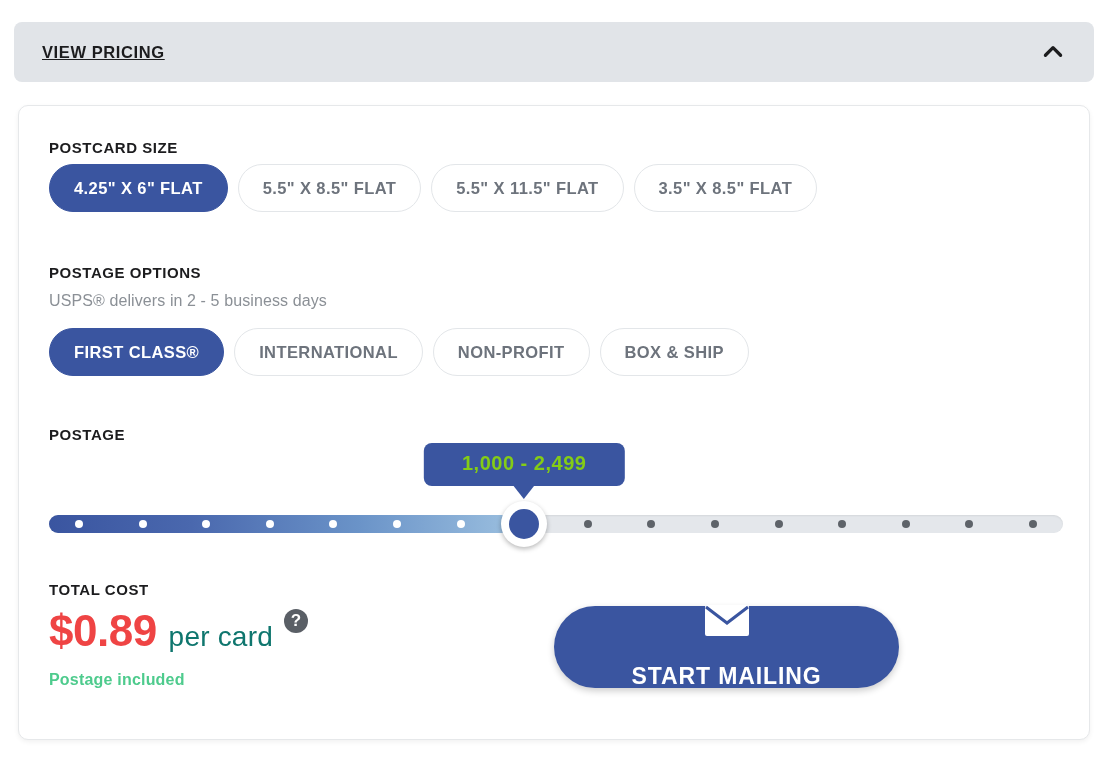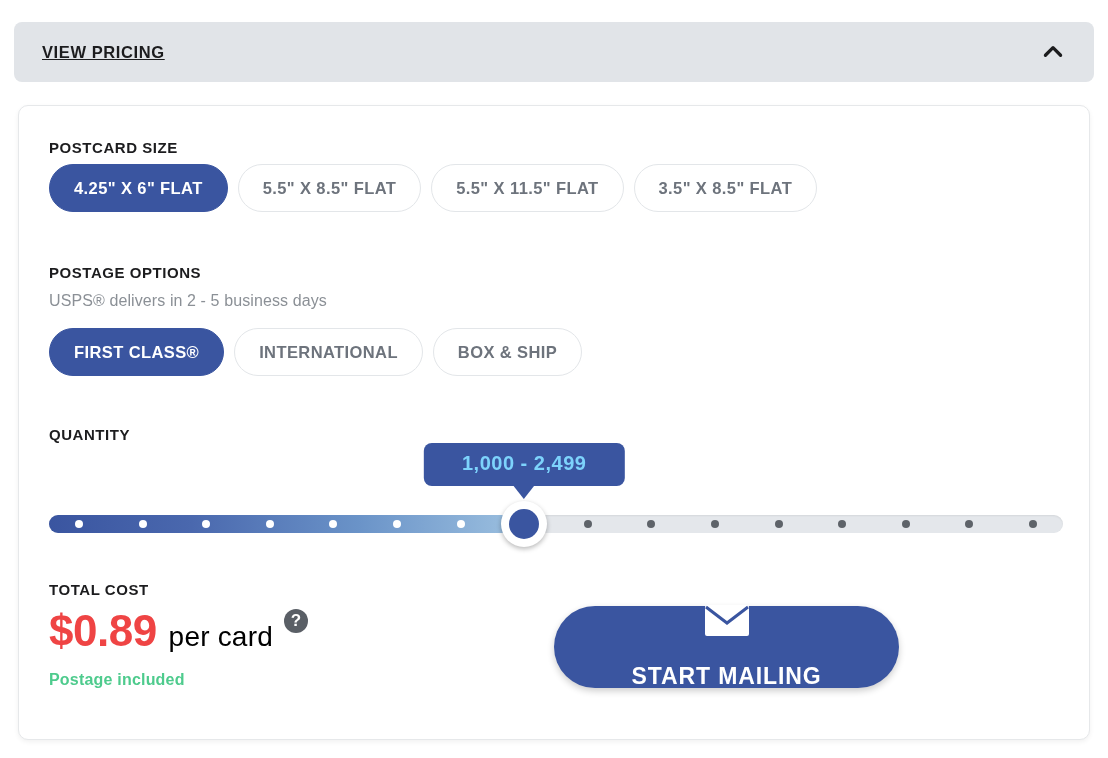--- a/index.html
+++ b/index.html
@@ -178,21 +178,21 @@
     height: 30px;
     border-radius: 50%;
     background: #3a55a0;
   }
 
   .slider-tooltip {
     position: absolute;
     top: -8px;
     transform: translateX(-50%);
     background: #3a55a0;
-    color: #7dd3fc;
+    color: #84cc16;
     font-size: 20px;
     font-weight: bold;
     letter-spacing: 0.5px;
     padding: 9px 38px 11px;
     border-radius: 8px;
     white-space: nowrap;
     z-index: 3;
   }
   .slider-tooltip::after {
     content: "";
@@ -215,21 +215,21 @@
     align-items: baseline;
   }
   .price-amount {
     font-size: 44px;
     font-weight: bold;
     color: #ef4444;
     letter-spacing: -0.5px;
   }
   .price-unit {
     font-size: 28px;
-    color: #000000;
+    color: #0f766e;
     margin-left: 12px;
     letter-spacing: 0.2px;
   }
   .help-icon {
     width: 24px;
     height: 24px;
     border-radius: 50%;
     background: #5a5f66;
     color: #ffffff;
     font-size: 17px;
@@ -298,24 +298,25 @@
     <div class="pill unselected">5.5" X 8.5" FLAT</div>
     <div class="pill unselected">5.5" X 11.5" FLAT</div>
     <div class="pill unselected">3.5" X 8.5" FLAT</div>
   </div>
 
   <div class="section-label postage-label">POSTAGE OPTIONS</div>
   <div class="postage-sub">USPS® delivers in 2 - 5 business days</div>
   <div class="postage-row">
     <div class="pill selected">FIRST CLASS®</div>
     <div class="pill unselected">INTERNATIONAL</div>
+    <div class="pill unselected">NON-PROFIT</div>
     <div class="pill unselected">BOX &amp; SHIP</div>
   </div>
 
-  <div class="section-label quantity-label">QUANTITY</div>
+  <div class="section-label quantity-label">POSTAGE</div>
   <div class="slider-wrap">
     <div class="slider-track" id="slider-track">
       <div class="slider-fill" id="slider-fill" style="width: 475.2px;"></div>
     <div class="tick filled" style="left: 30px;"></div>
         <div class="tick filled" style="left: 93.6px;"></div>
         <div class="tick filled" style="left: 157.2px;"></div>
         <div class="tick filled" style="left: 220.8px;"></div>
         <div class="tick filled" style="left: 284.4px;"></div>
         <div class="tick filled" style="left: 348px;"></div>
         <div class="tick filled" style="left: 411.6px;"></div>

